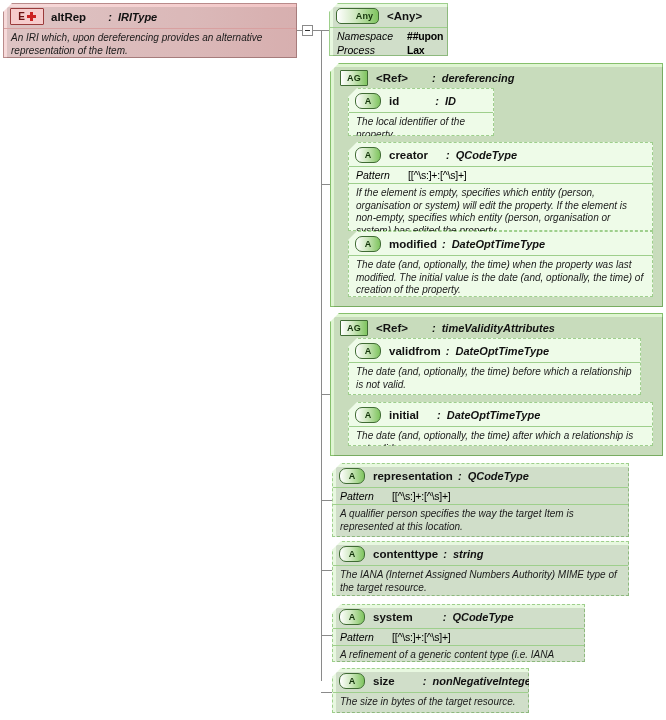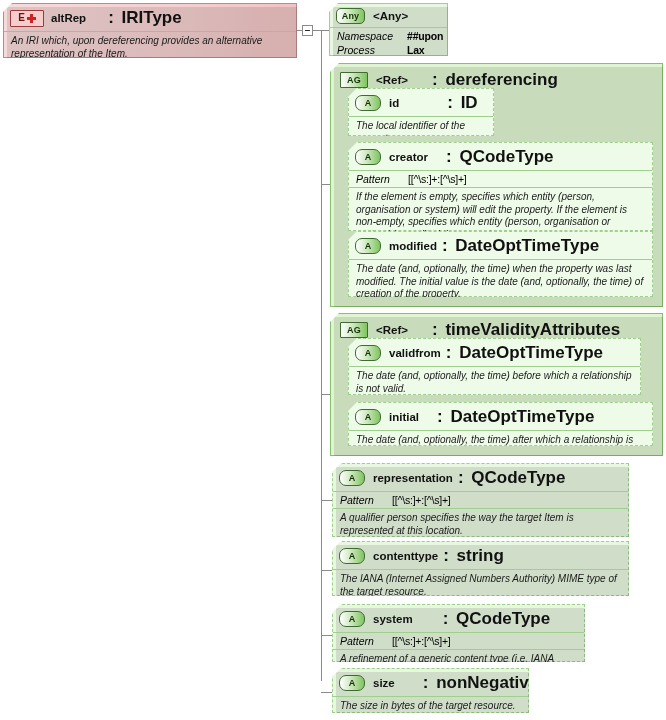--- a/index.html
+++ b/index.html
@@ -53,23 +53,24 @@
     padding: 3px 6px 3px 6px;
     white-space: nowrap;
   }
   .hdr .nm {
     font-weight: bold;
     font-size: 11.5px;
     color: #111;
   }
   .hdr .tp {
     font-weight: bold;
-    font-size: 17px;
+    font-size: 11px;
     color: #111;
     margin-left: 4px;
+    font-style: italic;
   }
 
   .sep {
     height: 1px;
     background: #9ecf8c;
     margin: 0;
   }
   .sep.pink { background: #d8a0a0; }
 
   .doc {
@@ -139,21 +140,21 @@
     background: linear-gradient(to right, #ffffff 0%, #cfe8c0 45%, #7fc45f 100%);
     font-size: 9px;
     font-weight: bold;
     color: #13330a;
     margin-right: 8px;
     flex: none;
     letter-spacing: 0.2px;
   }
   .ico-a  { width: 24px; }
   .ico-ag { width: 26px; border-radius: 1px; }
-  .ico-any{ width: 27px; border-radius: 5px; }
+  .ico-any{ width: 27px; border-radius: 5px; padding-left: 14px; }
 
   
   .pinkbox {
     position: absolute;
     box-sizing: border-box;
     background: linear-gradient(to right, #f7dada 0%, #f4cfcf 60%, #f0c3c3 100%);
     border: 1px solid #b98b8b;
   }
 
   
@@ -259,21 +260,21 @@
     <span class="tp" style="margin-left:24px;">
       <span>:</span>
       <span style="margin-left:3px;">dereferencing</span>
     </span>
   </div>
 
   <div class="node dashed clip-tl" style="left:348px; top:88px; width:146px; height:48px; background:#eefbe8;">
     <div class="hdr" style="padding-top:4px;">
       <span class="ico-a">A</span>
       <span class="nm">id</span>
-      <span class="tp" style="margin-left:48px;">
+      <span class="tp" style="margin-left:36px;">
         <span>:</span>
         <span style="margin-left:3px;">ID</span>
       </span>
     </div>
     <div class="sep"></div>
     <div class="doc">The local identifier of the property.</div>
   </div>
 
   <div class="node dashed clip-tl" style="left:348px; top:142px; width:305px; height:89px; background:#eefbe8;">
     <div class="hdr" style="padding-top:4px;">

